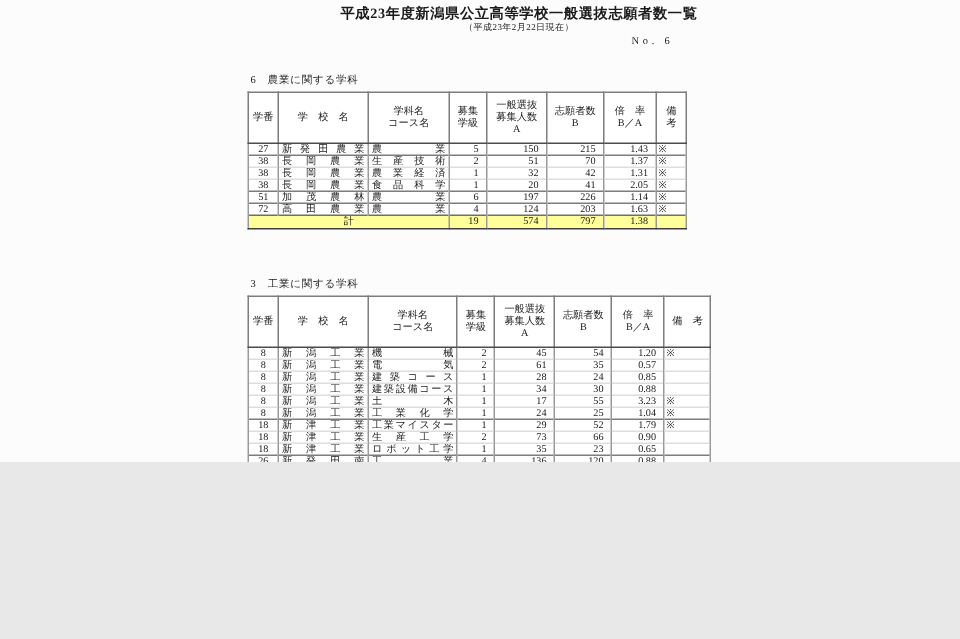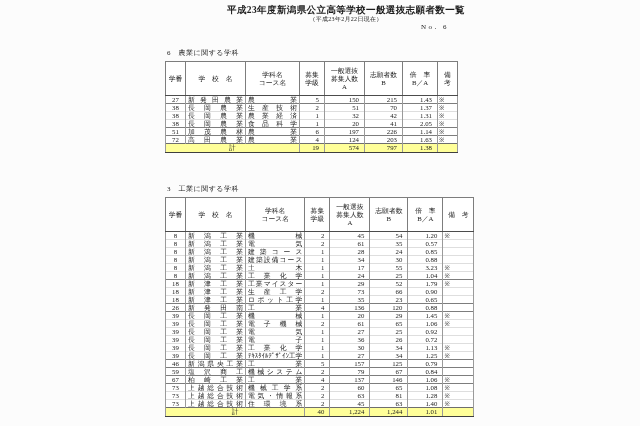--- a/index.html
+++ b/index.html
@@ -1,17 +1,17 @@
 <!DOCTYPE html>
 <html><head>
 <meta charset="utf-8">
 <style>
   html,body{margin:0;padding:0;background:#e8e8e8;}
   .page{
-    position:relative;width:640px;height:426px;background:#fcfcfc;overflow:hidden;
+    position:relative;width:640px;height:308px;background:#fcfcfc;overflow:hidden;
     font-family:"Liberation Serif","DejaVu Serif",serif;color:#1c1c1c;
   }
   
   .doc-header{position:absolute;top:5px;left:26px;width:640px;text-align:center;}
   .doc-title{font-size:9.5px;font-weight:bold;letter-spacing:0.4px;line-height:11px;}
   .doc-subtitle{font-size:6px;letter-spacing:0.3px;line-height:7px;}
   .page-no{position:absolute;left:421px;top:23px;font-size:7px;letter-spacing:2.5px;}
   
   .section{position:absolute;left:165px;}
   #sec0{top:49px;}

